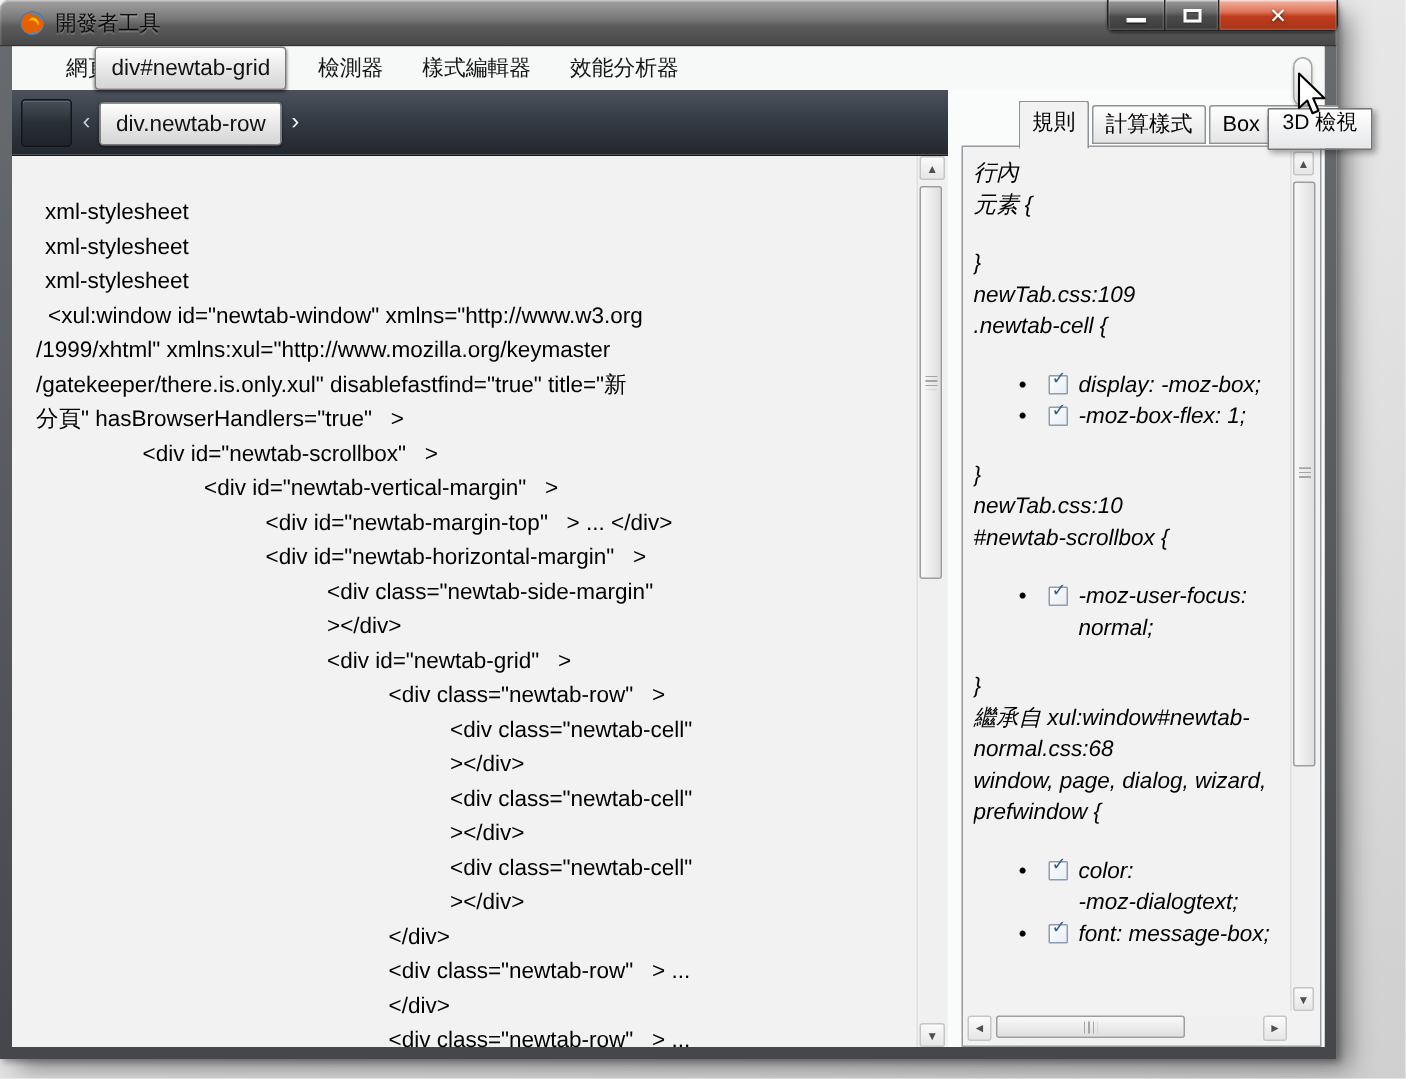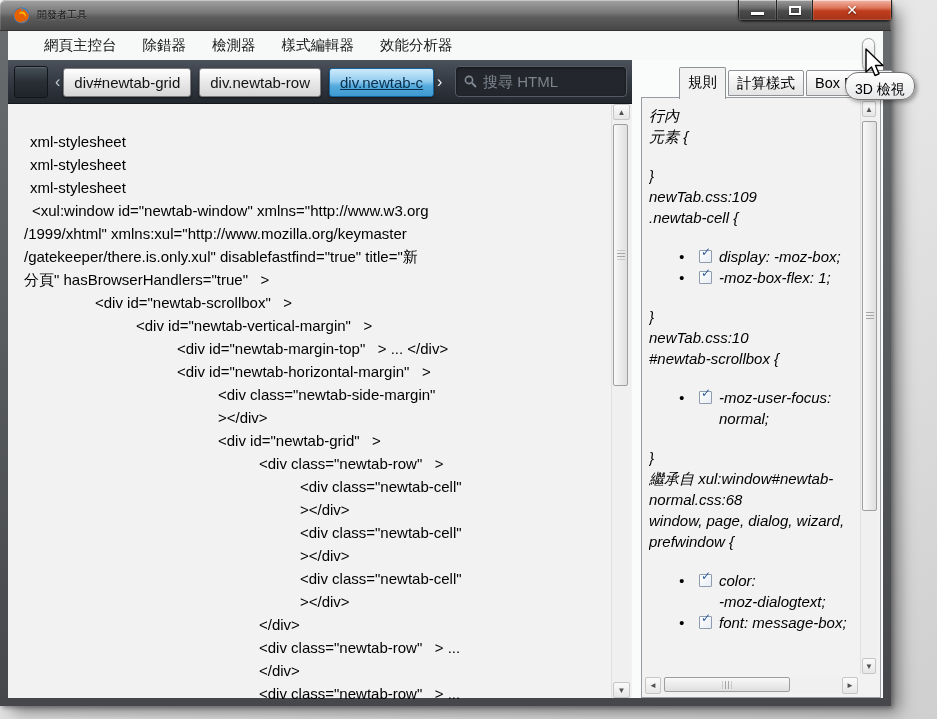--- a/index.html
+++ b/index.html
@@ -19,21 +19,21 @@
   .titlebar {
     position: absolute; left: 0; top: 0; right: 0; height: 31px;
     border-radius: 6px 6px 0 0;
     background: linear-gradient(#a2a2a2, #787878 42%, #5c5c5c 58%, #474747);
     box-shadow: inset 0 1px 0 rgba(255,255,255,.4), inset 1px 0 0 rgba(255,255,255,.15), inset -1px 0 0 rgba(255,255,255,.15);
     border-bottom: 1px solid #333;
   }
   .ff-icon { position: absolute; left: 13px; top: 7px; width: 17px; height: 17px; }
   .title {
     position: absolute; left: 37px; top: 0; height: 31px; line-height: 30px;
-    font-size: 10px; color: #0d0d0d; text-shadow: 0 1px 1px rgba(255,255,255,.25);
+    font-size: 14px; color: #0d0d0d; text-shadow: 0 1px 1px rgba(255,255,255,.25);
   }
   .winbtns {
     position: absolute; left: 738px; top: 0; height: 21px; display: flex;
     border-radius: 0 0 5px 5px; overflow: hidden; box-shadow: 0 1px 2px rgba(0,0,0,.5);
   }
   .wbtn {
     height: 21px; display: flex; align-items: center; justify-content: center;
     border: 1px solid #242424; border-top: 0;
     box-shadow: inset 0 1px 0 rgba(255,255,255,.45), inset 0 0 0 1px rgba(255,255,255,.12);
     background: linear-gradient(#9b9b9b, #6c6c6c 40%, #4b4b4b 55%, #3c3c3c);
@@ -61,21 +61,21 @@
   }
   .picker {
     position: absolute; left: 14px; top: 66px; width: 34px; height: 32px;
     border-radius: 3px; border: 1px solid #12151a;
     background: linear-gradient(#465058, #2a2f36 50%, #20242a);
     box-shadow: inset 0 1px 0 rgba(255,255,255,.14);
   }
   .crumbs { position: absolute; left: 52px; top: 67px; height: 30px; display: flex; align-items: center; }
   .crumb-nav { color: #c6ccd4; font-size: 16px; padding: 0 3px; line-height: 30px; }
   .crumb-nav.bright { color: #eef3f8; }
-  .crumb-list { display: flex; align-items: center; gap: 8px; }
+  .crumb-list { display: flex; align-items: center; gap: 8px; flex-direction: column; }
   .crumb {
     height: 29px; display: inline-flex; align-items: center; padding: 0 10px;
     font-family: inherit; font-size: 15px; color: #121212; border-radius: 3px;
     background: linear-gradient(#ffffff, #ebebeb 45%, #d5d5d5); border: 1px solid #7c7c7c;
     box-shadow: 0 1px 2px rgba(0,0,0,.5); white-space: nowrap; cursor: default;
   }
   .crumb.selected {
     background: linear-gradient(#cdeafb, #93cdf0 45%, #55abdd 62%, #3e9ad2);
     border-color: #17639b; color: #082f4d; text-decoration: underline;
   }
@@ -146,22 +146,22 @@
   .sb-rules-h { left: 3px; right: 22px; bottom: 3px; height: 17px; }
   .sb-rules-h .thumb-h { left: 19px; width: 126px; }
   
   .pill3d {
     position: absolute; left: 862px; top: 38px; width: 13px; height: 33px; z-index: 40;
     border-radius: 7px; border: 1px solid #a3a3a3;
     background: linear-gradient(#fdfdfd, #d8d8d8); box-shadow: 0 1px 2px rgba(0,0,0,.25);
   }
   .tooltip {
     position: absolute; left: 845px; top: 72px; height: 28px; z-index: 50;
-    display: flex; align-items: flex-end; padding: 0 9px;
-    background: linear-gradient(#ffffff, #e6e7e9); border: 1px solid #767676; border-radius: 13px;
+    display: flex; align-items: flex-start; padding: 0 9px;
+    background: linear-gradient(#ffffff, #e6e7e9); border: 1px solid #767676; border-radius: 1px;
     box-shadow: 2px 2px 4px rgba(0,0,0,.35); font-size: 14px; color: #000; white-space: nowrap;
   }
   .cursor { position: absolute; left: 864px; top: 48px; z-index: 60; }
 </style>
 </head>
 <body>
 
 <div class="window">
 
   <div class="titlebar">
@@ -209,27 +209,20 @@
 
         <button class="crumb">div#newtab-grid</button>
 
         <button class="crumb">div.newtab-row</button>
 
         <button class="crumb selected">div.newtab-c</button>
       </span>
     <span class="crumb-nav bright">›</span>
   </div>
 
-  <div class="search">
-    <svg width="13" height="13" viewBox="0 0 13 13">
-      <circle cx="5" cy="5" r="3.6" fill="none" stroke="#848b96" stroke-width="1.6"></circle>
-      <line x1="8" y1="8" x2="12" y2="12" stroke="#848b96" stroke-width="1.8"></line>
-    </svg>
-    <input type="text" placeholder="搜尋 HTML" style="">
-  </div>
 
   <div class="content-bg"></div>
   <div class="source">
 
       <div class="srcline" style="padding-left: 22px;">xml-stylesheet</div>
 
       <div class="srcline" style="padding-left: 22px;">xml-stylesheet</div>
 
       <div class="srcline" style="padding-left: 22px;">xml-stylesheet</div>
 

